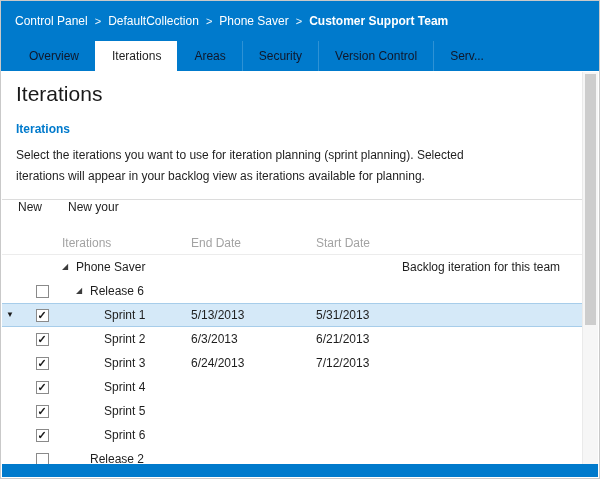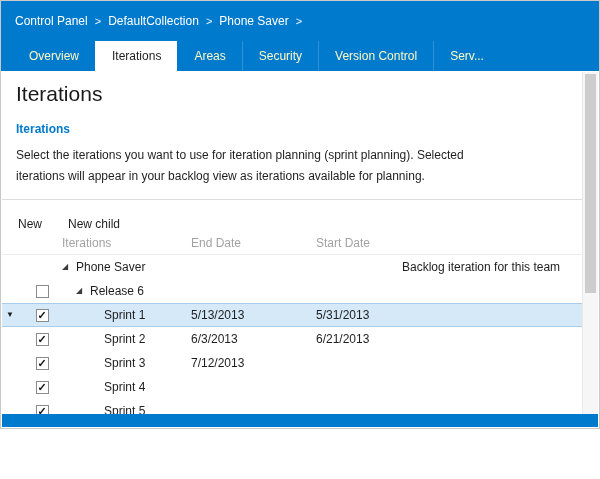--- a/index.html
+++ b/index.html
@@ -1,40 +1,40 @@
 <!DOCTYPE html>
 <html style="--header-blue: #007ACC; --accent-blue: #007ACC; --selected-row-bg: #D5E9F8; --selected-row-border: #A7CDEA;"><head>
 <meta charset="utf-8">
 <style>
   * { box-sizing: border-box; margin: 0; padding: 0; }
   html, body { width: 600px; height: 479px; overflow: hidden; }
   body { font-family: "Liberation Sans", sans-serif; background: #fff; }
 
-  .screen { position: relative; width: 600px; height: 429px; border: 1px solid #c9c9c9; background: #fff; overflow: hidden; }
+  .screen { position: relative; width: 600px; height: 479px; border: 1px solid #c9c9c9; background: #fff; overflow: hidden; }
 
   
   .topbar { height: 40px; background: var(--header-blue, #007ACC); color: #fff; display: flex; align-items: center; padding: 0 14px; font-size: 12px; }
   .bc-item { margin-right: 7px; cursor: pointer; white-space: nowrap; }
   .bc-current { font-weight: bold; cursor: default; }
   .bc-sep { margin-right: 7px; font-size: 11px; opacity: .95; }
 
   
   .tabbar { height: 30px; background: var(--header-blue, #007ACC); display: flex; padding-left: 12px; overflow: hidden; }
-  .tab { color: #fef9c3; font-size: 12px; line-height: 30px; padding: 0 16px; white-space: nowrap; cursor: pointer; border-left: 1px solid rgba(255,255,255,0.18); }
+  .tab { color: #0f172a; font-size: 12px; line-height: 30px; padding: 0 16px; white-space: nowrap; cursor: pointer; border-left: 1px solid rgba(255,255,255,0.18); }
   .tab:first-child { border-left: none; }
   .tab.active { background: #fff; color: #1e1e1e; border-left-color: transparent; }
   .tab.active + .tab { border-left-color: transparent; }
 
   
   .content { position: absolute; top: 71px; left: 1px; right: 17px; bottom: 14px; background: #fff; overflow: hidden; }
   .page-title { font-size: 21px; font-weight: 400; color: #1a1a1a; margin: 10px 0 0 14px; line-height: 24px; }
   .section-label { color: var(--accent-blue, #007ACC); font-weight: bold; font-size: 12px; margin: 16px 0 0 14px; line-height: 14px; }
   .description { font-size: 12px; color: #1e1e1e; margin: 9px 14px 0 14px; line-height: 21px; white-space: pre-line; }
 
-  .toolbar { margin-top: 12px; border-top: 1px solid #dcdcdc; height: 32px; display: flex; align-items: flex-end; padding-left: 16px; font-size: 12px; color: #1e1e1e; }
+  .toolbar { margin-top: 12px; border-top: 1px solid #dcdcdc; height: 32px; display: flex; align-items: flex-start; padding-left: 16px; font-size: 12px; color: #1e1e1e; }
   .toolbar .tool { margin-right: 26px; cursor: pointer; }
 
   
   .grid-header, .grid-row { display: grid; grid-template-columns: 26px 28px 131px 125px 125px 1fr; align-items: center; height: 24px; font-size: 12px; }
   .grid-header { color: #a3a3a3; border-bottom: 1px solid #ececec; }
   .grid-header .hdr { padding-left: 6px; }
   .grid-header .hdr-date { padding-left: 4px; }
   .grid-row { color: #1e1e1e; position: relative; cursor: default; }
   .grid-row.selected { background: var(--selected-row-bg, #D5E9F8); border-top: 1px solid var(--selected-row-border, #A7CDEA); border-bottom: 1px solid var(--selected-row-border, #A7CDEA); }
 
@@ -63,40 +63,41 @@
 
 <div class="screen">
 
   <div class="topbar">
       <span class="bc-item">Control Panel</span>
       <span class="bc-sep">&gt;</span>
       <span class="bc-item">DefaultCollection</span>
       <span class="bc-sep">&gt;</span>
       <span class="bc-item">Phone Saver</span>
       <span class="bc-sep">&gt;</span>
+      <span class="bc-item bc-current">Customer Support Team</span>
     </div>
 
   <div class="tabbar">
       <div class="tab">Overview</div>
       <div class="tab active">Iterations</div>
       <div class="tab">Areas</div>
       <div class="tab">Security</div>
       <div class="tab">Version Control</div>
       <div class="tab">Serv...</div>
     </div>
 
   <div class="content">
     <h1 class="page-title">Iterations</h1>
     <div class="section-label">Iterations</div>
     <div class="description">Select the iterations you want to use for iteration planning (sprint planning). Selected
 iterations will appear in your backlog view as iterations available for planning.</div>
 
     <div class="toolbar">
       <span class="tool">New</span>
-      <span class="tool">New child</span>
+      <span class="tool">New your</span>
     </div>
 
     <div class="grid">
       <div class="grid-header">
         <span class="cell"></span>
         <span class="cell"></span>
         <span class="cell hdr">Iterations</span>
         <span class="cell hdr-date">End Date</span>
         <span class="cell hdr-date">Start Date</span>
         <span class="cell"></span>
@@ -175,20 +176,21 @@
               <span class="ctx-arrow" style="visibility: hidden;">▼</span>
             </span>
     <span class="cell cb-cell">
               <span class="checkbox checked">✓</span>
             </span>
     <span class="cell name-cell">
       <span class="indent" style="width: 28px;"></span>
       <span class="twisty"></span>
       <span class="row-name">Sprint 3</span>
     </span>
+    <span class="cell date-cell">6/24/2013</span>
     <span class="cell date-cell">7/12/2013</span>
     <span class="cell"></span>
 
   </div>
           <div class="grid-row">
     <span class="cell marker">
               <span class="ctx-arrow" style="visibility: hidden;">▼</span>
             </span>
     <span class="cell cb-cell">
               <span class="checkbox checked">✓</span>

